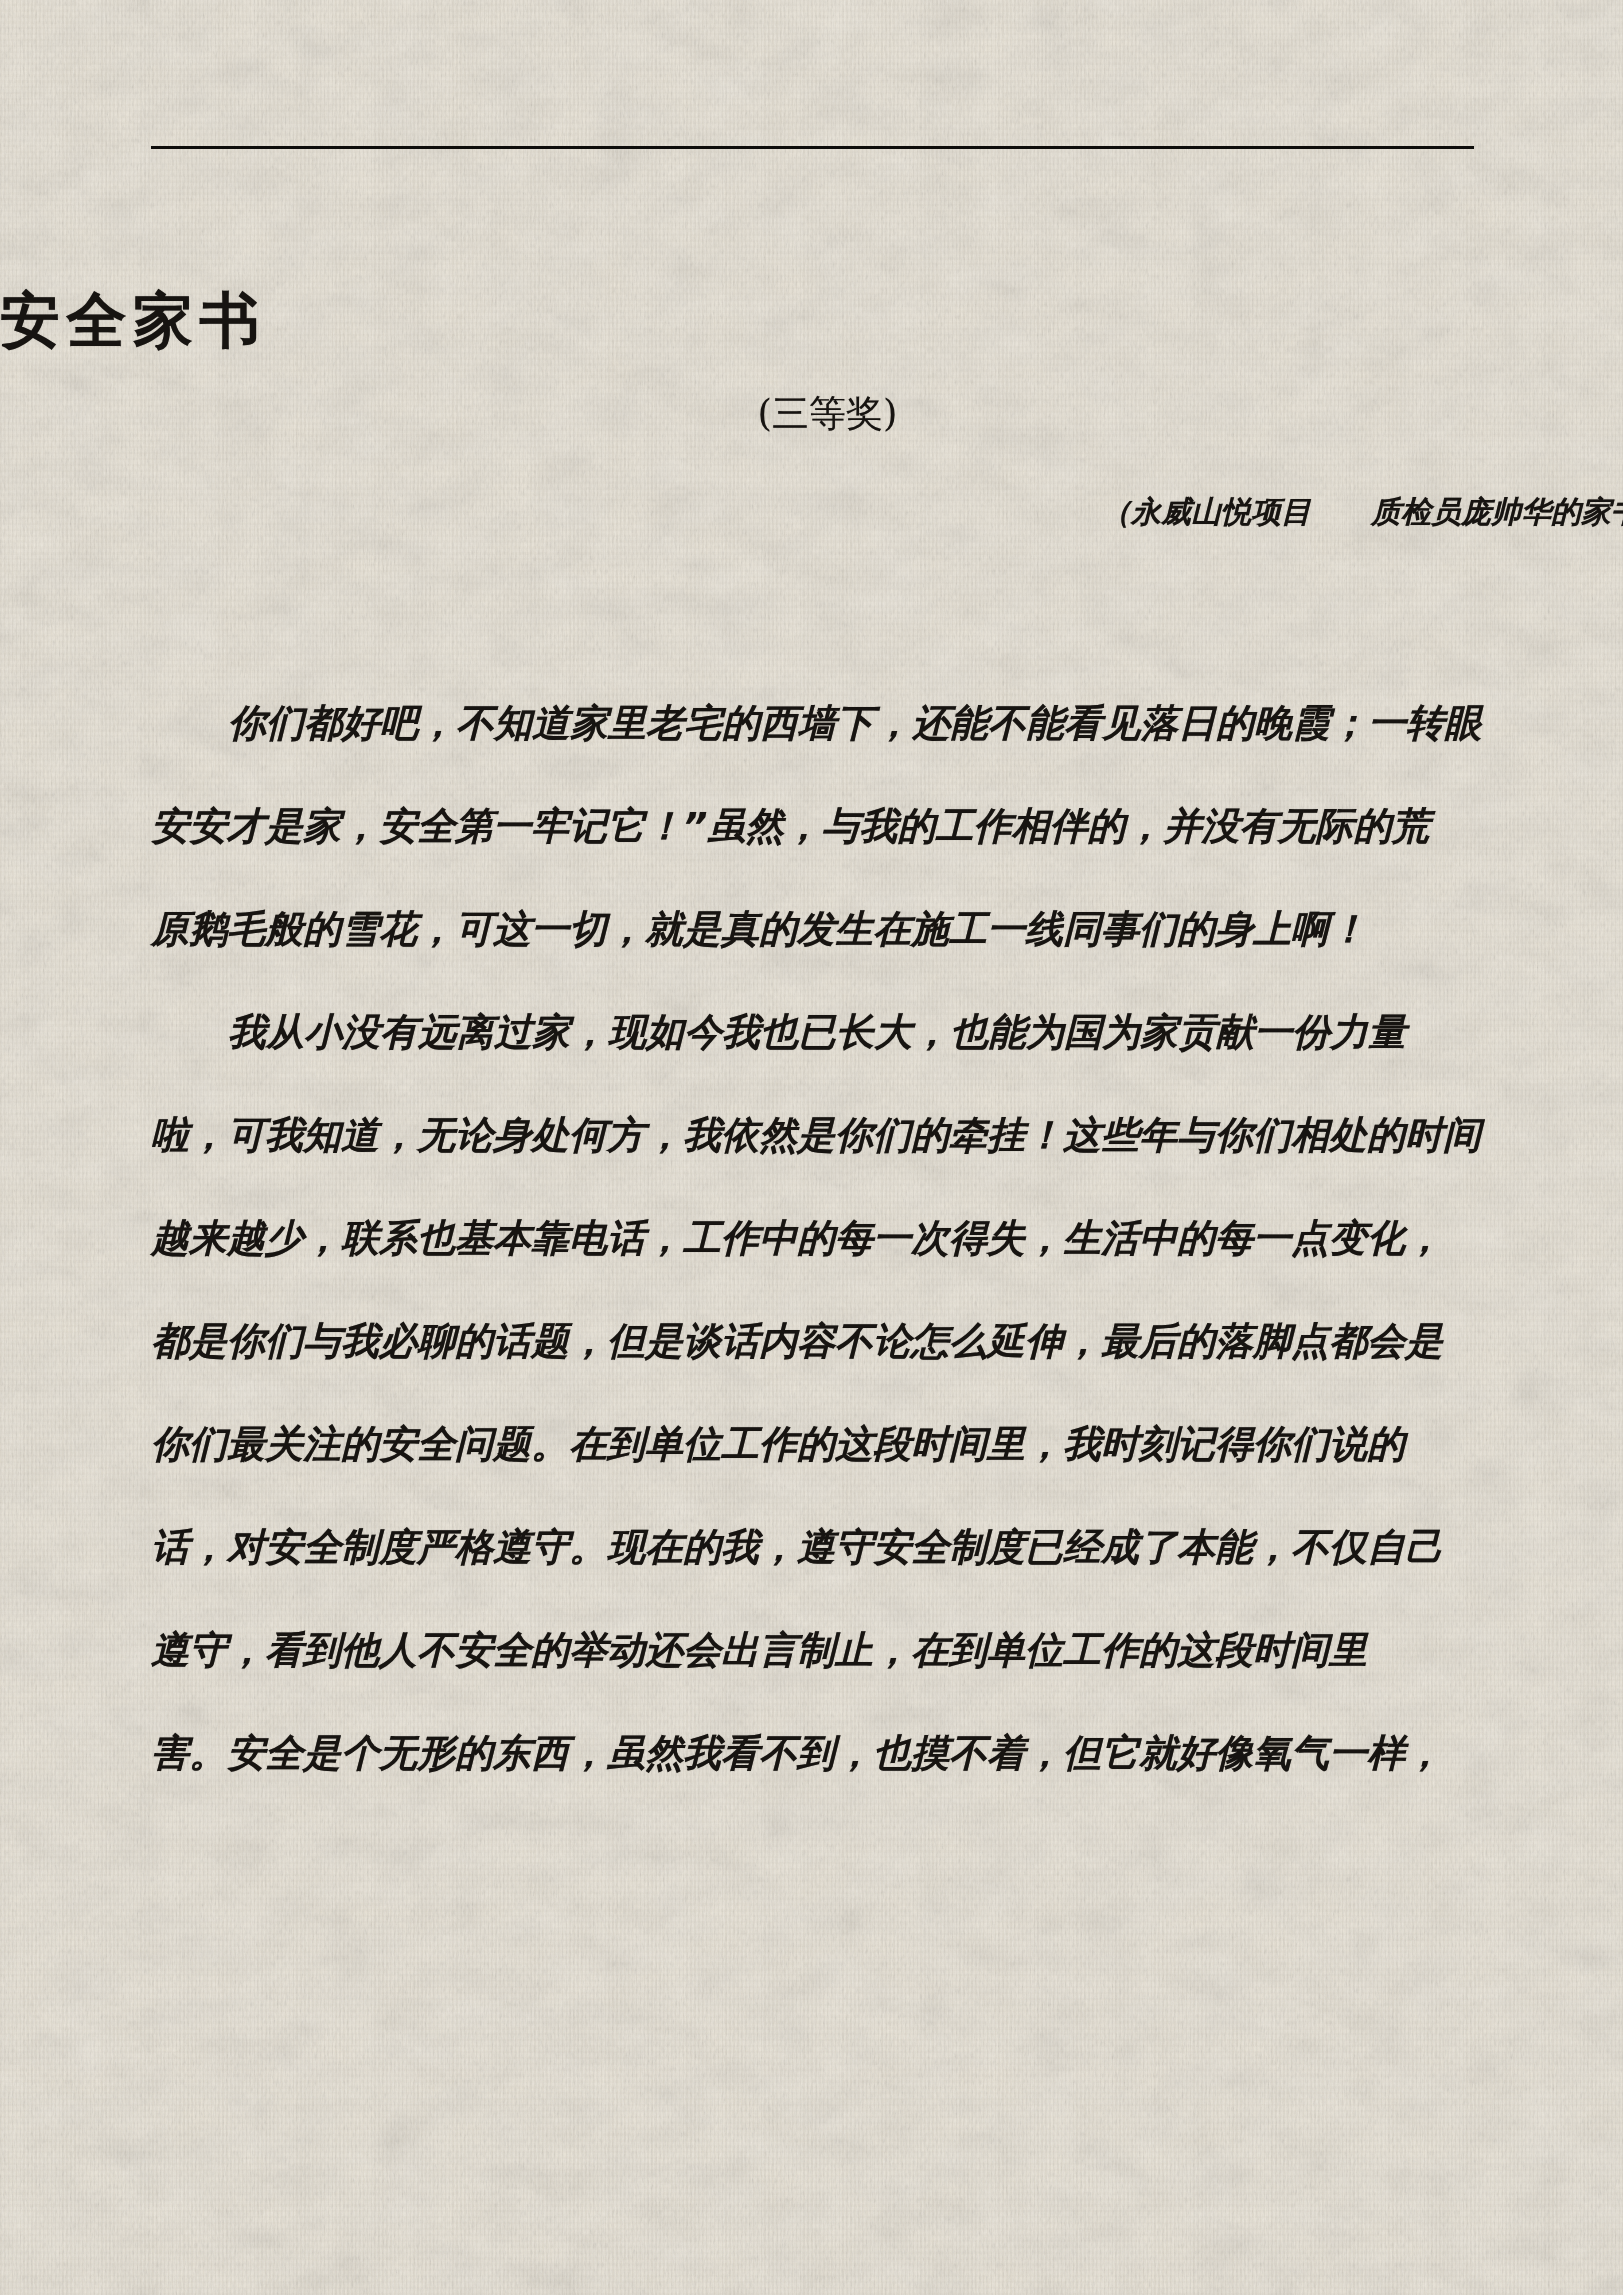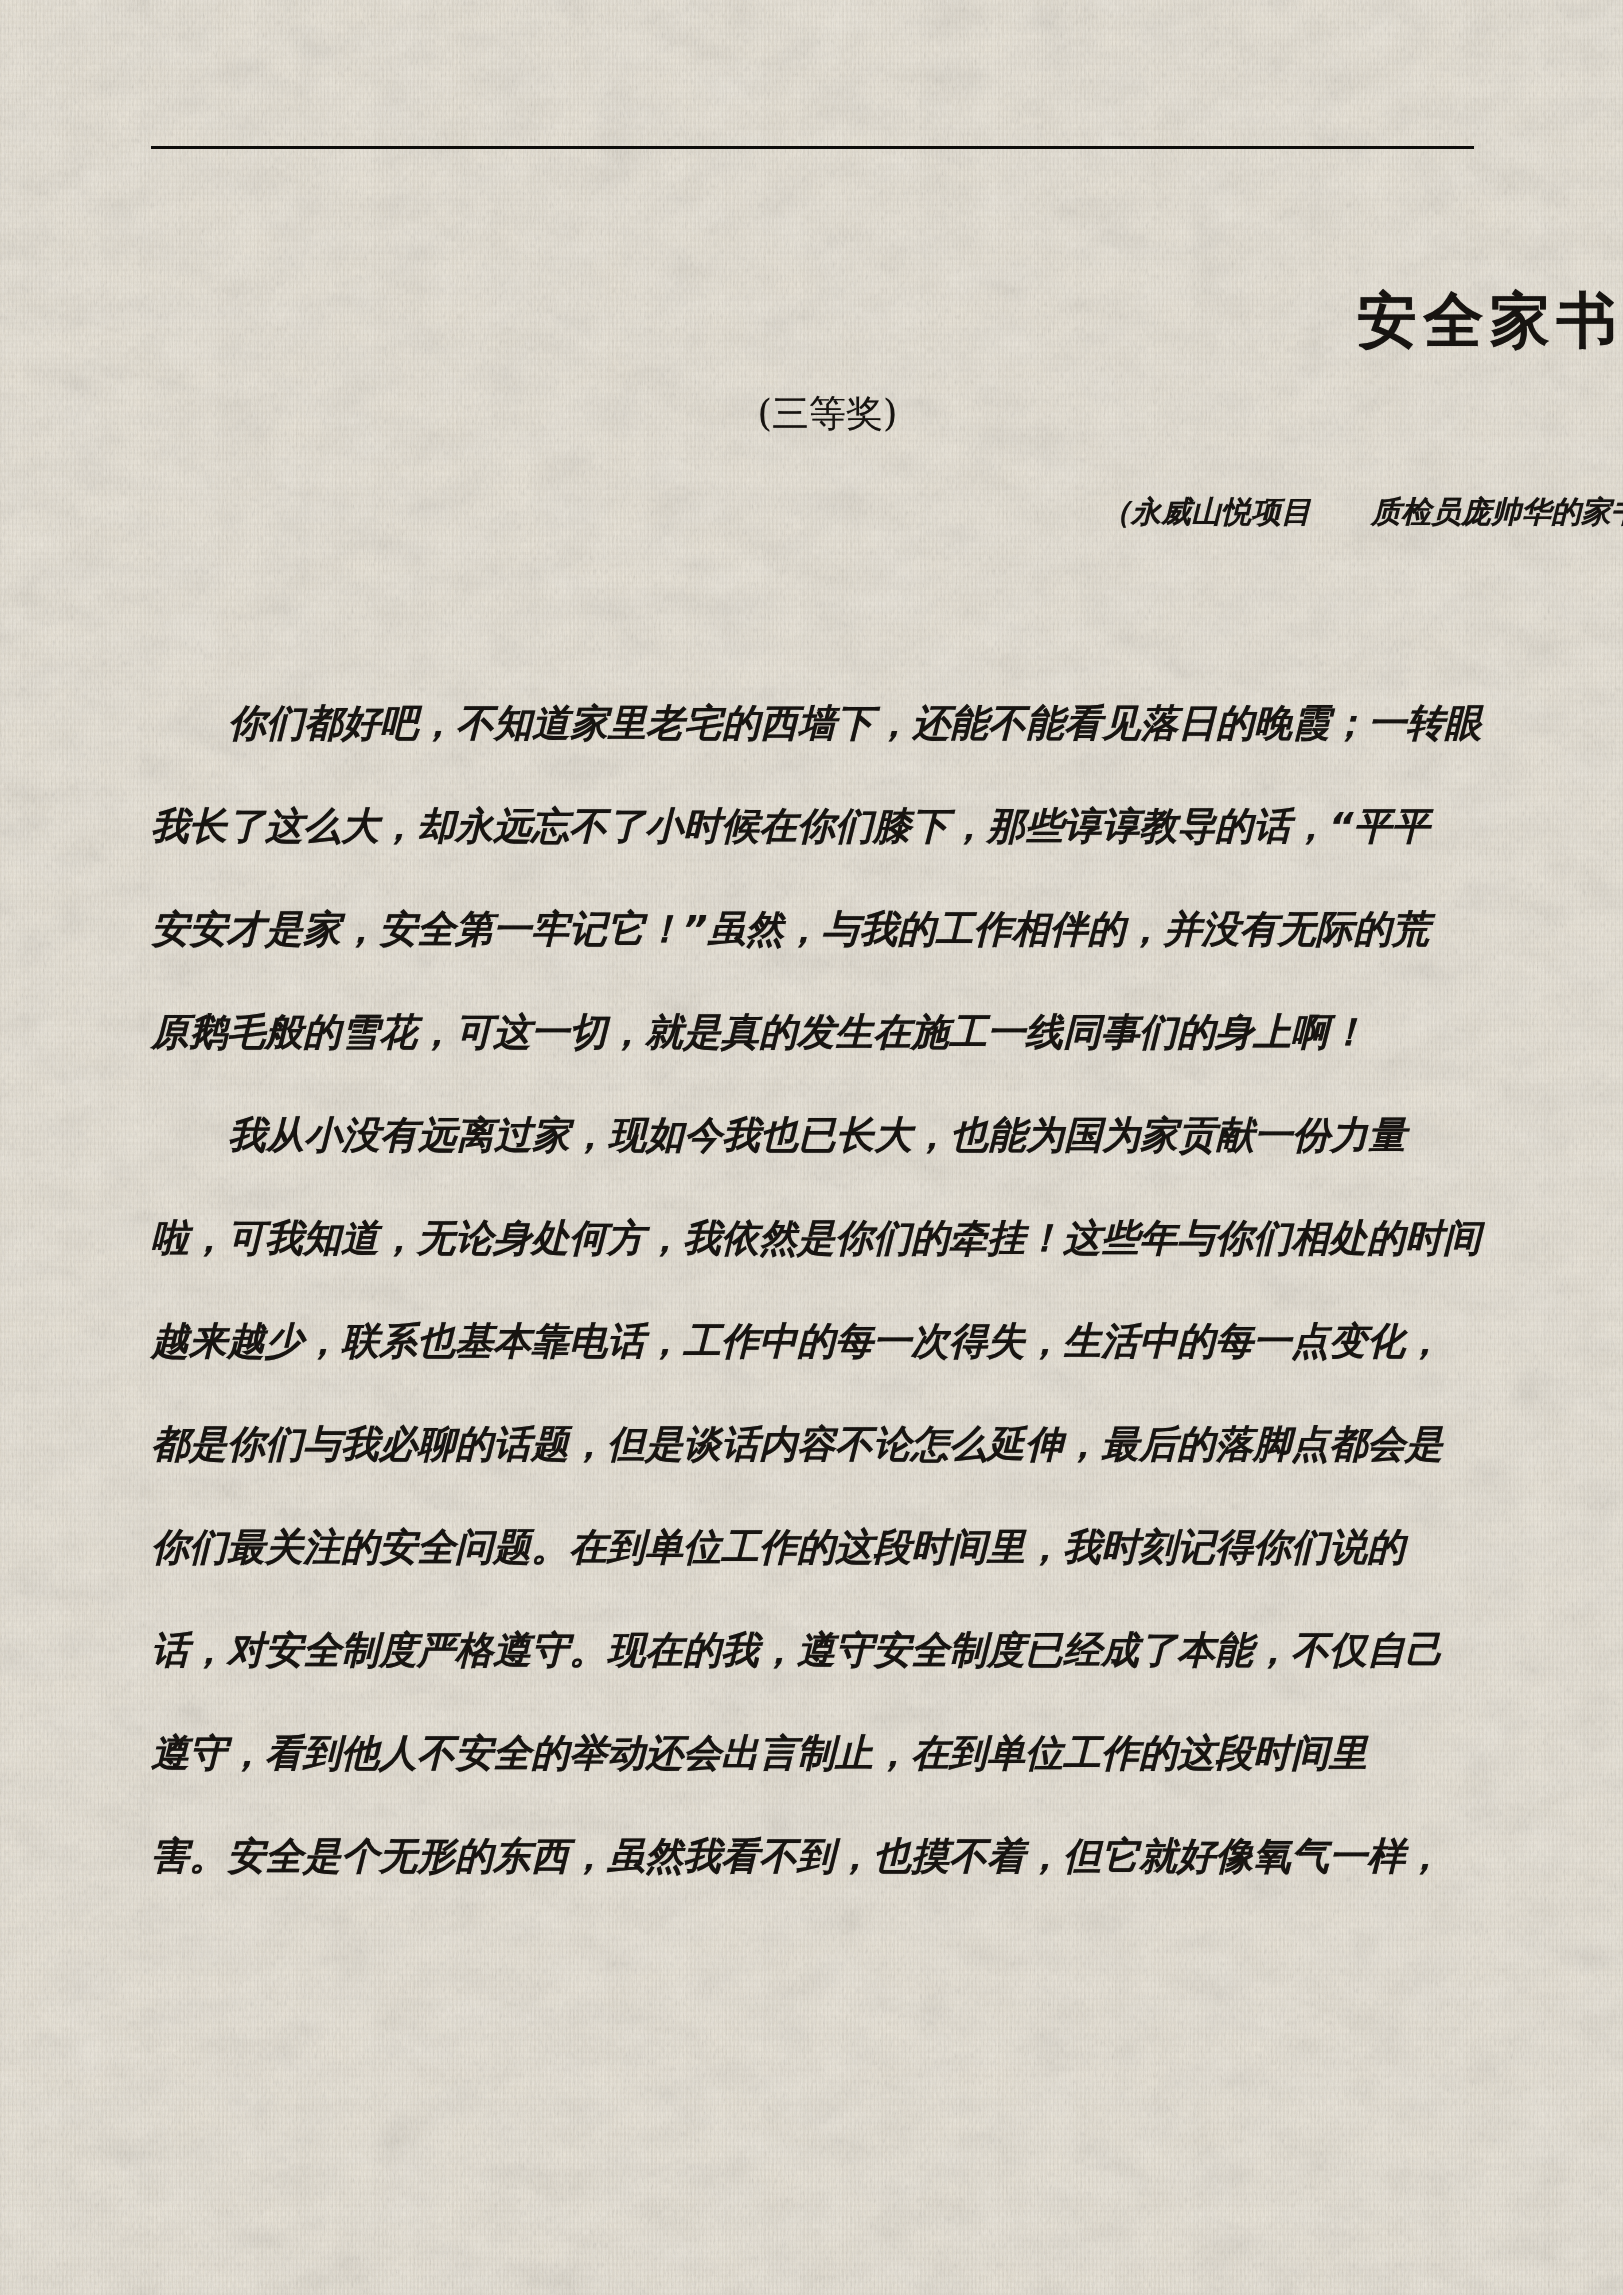--- a/index.html
+++ b/index.html
@@ -38,21 +38,21 @@
     background: #0e0d0b;
   }
 
   .title {
     position: absolute;
     z-index: 2;
     top: 281px;
     left: 0;
     width: 100%;
     margin: 0;
-    text-align: right;
+    text-align: left;
     font-family: "DejaVu Serif", serif;
     font-size: 60px;
     font-weight: 600;
     letter-spacing: 6.5px;
     text-shadow: 0 0 0.7px rgba(23,20,17,0.55);
   }
 
   .subtitle {
     position: absolute;
     z-index: 2;
@@ -135,21 +135,20 @@
 
   <div class="subtitle">(三等奖)</div>
 
   <div class="byline hand">（永威山悦项目　　质检员庞帅华的家书）</div>
 
 
   <div class="body hand">
 
       <p class="line indent">你们都好吧，不知道家里老宅的西墙下，还能不能看见落日的晚霞；一转眼</p>
 
-      <p class="line">我长了这么大，却永远忘不了小时候在你们膝下，那些谆谆教导的话，“平平</p>
 
       <p class="line">安安才是家，安全第一牢记它！”虽然，与我的工作相伴的，并没有无际的荒</p>
 
 
       <p class="line">原鹅毛般的雪花，可这一切，就是真的发生在施工一线同事们的身上啊！</p>
 
       <p class="line indent">我从小没有远离过家，现如今我也已长大，也能为国为家贡献一份力量</p>
 
       <p class="line">啦，可我知道，无论身处何方，我依然是你们的牵挂！这些年与你们相处的时间</p>
 

